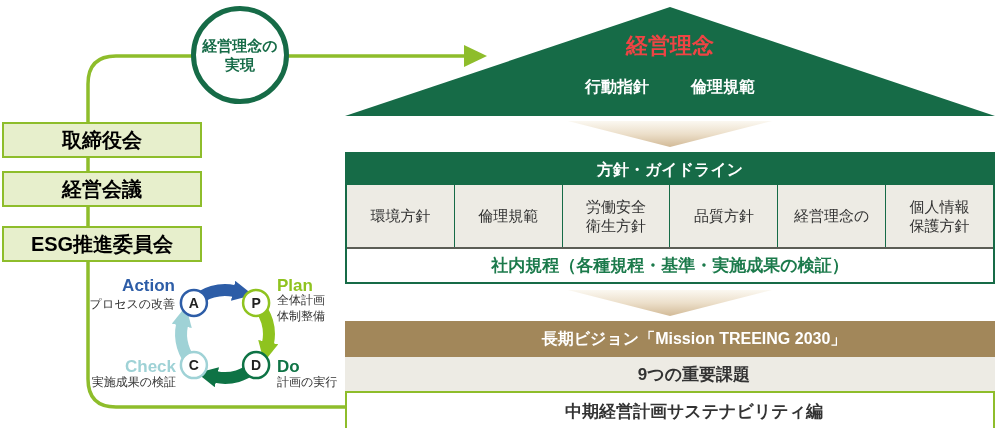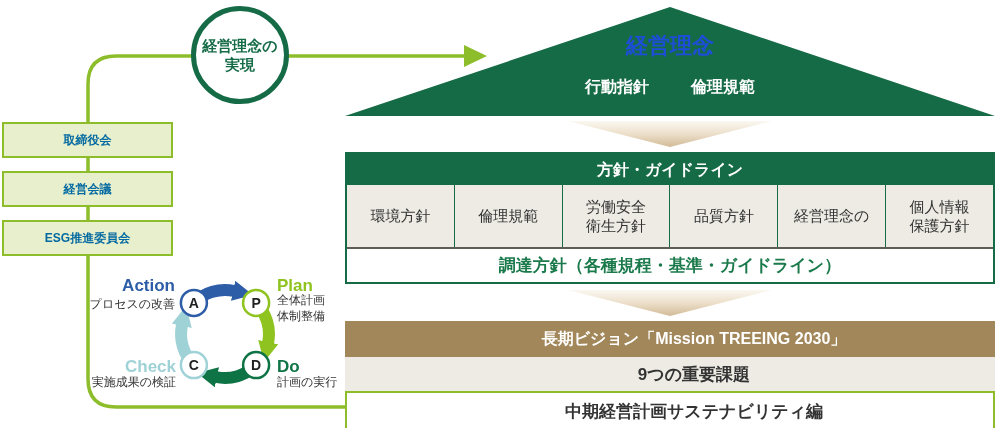--- a/index.html
+++ b/index.html
@@ -12,31 +12,31 @@
   svg.connector{position:absolute;left:0;top:0;width:1000px;height:428px;z-index:0;pointer-events:none;}
   
   .goal-circle{
     left:191px;top:6px;width:98px;height:98px;border-radius:50%;
     background:#fff;border:5px solid #166b47;box-sizing:border-box;z-index:2;
     display:flex;align-items:center;justify-content:center;text-align:center;
   }
   .goal-circle span{white-space:pre-line;font-size:15px;font-weight:bold;color:#166b47;line-height:1.3;}
   
   .gov-box{
-    left:2px;width:171px;height:36px;background:#e7efcc;border:2px solid #8ebd2b;box-sizing:border-box;
+    left:2px;width:200px;height:36px;background:#e7efcc;border:2px solid #8ebd2b;box-sizing:border-box;
     display:flex;align-items:center;justify-content:center;
-    font-size:12px;font-weight:bold;color:#0369a1;z-index:1;
+    font-size:20px;font-weight:bold;color:#000000;z-index:1;
   }
   
   .pyramid{
     left:345px;top:7px;width:650px;height:109px;background:#166b47;
     -webkit-clip-path:polygon(50% 0,100% 100%,0 100%);clip-path:polygon(50% 0,100% 100%,0 100%);
     z-index:1;
   }
-  .pyramid-title{left:345px;top:31px;width:650px;text-align:center;font-size:22px;font-weight:bold;color:#1d4ed8;z-index:2;}
+  .pyramid-title{left:345px;top:31px;width:650px;text-align:center;font-size:22px;font-weight:bold;color:#ef4444;z-index:2;}
   .pyramid-sub{left:345px;top:77px;width:650px;display:flex;justify-content:center;gap:42px;
     font-size:16px;font-weight:bold;color:#fff;z-index:2;}
   
   .chevron{
     width:204px;height:26px;
     background:linear-gradient(180deg,#fbf8f1 0%,#ecdfca 50%,#d2ba97 100%);
     -webkit-clip-path:polygon(0 0,100% 0,50% 100%);clip-path:polygon(0 0,100% 0,50% 100%);
   }
   
   .ptable{left:345px;top:152px;width:650px;border:2px solid #166b47;box-sizing:border-box;background:#fff;z-index:1;}
@@ -70,21 +70,21 @@
     <polygon points="464,45 487,56 464,67" fill="#8ebd2b"></polygon>
   </svg>
 
   <div class="abs goal-circle">
     <span>経営理念の
 実現</span>
   </div>
 
   <div class="abs gov-box" style="top:122px;">取締役会</div>
   <div class="abs gov-box" style="top:171px;">経営会議</div>
-  <div class="abs gov-box" style="top:220px;">ESG推進委員会</div>
+  <div class="abs gov-box" style="top:226px;">ESG推進委員会</div>
 
   <div class="abs pyramid"></div>
   <div class="abs pyramid-title">経営理念</div>
   <div class="abs pyramid-sub">
     <span>行動指針</span>
     <span>倫理規範</span>
   </div>
 
   <div class="abs chevron" style="left:568px;top:121px;"></div>
 
@@ -93,21 +93,21 @@
     <div class="ptable-row">
       <div class="pcell">環境方針</div>
       <div class="pcell">倫理規範</div>
       <div class="pcell">労働安全
 衛生方針</div>
       <div class="pcell">品質方針</div>
       <div class="pcell">経営理念の</div>
       <div class="pcell">個人情報
 保護方針</div>
     </div>
-    <div class="ptable-footer">調達方針（各種規程・基準・ガイドライン）</div>
+    <div class="ptable-footer">社内規程（各種規程・基準・実施成果の検証）</div>
   </div>
 
   <div class="abs chevron" style="left:568px;top:290px;"></div>
 
   <div class="abs bar bar-long">長期ビジョン「Mission TREEING 2030」</div>
   <div class="abs bar bar-issues">9つの重要課題</div>
   <div class="abs bar bar-mid">中期経営計画サステナビリティ編</div>
 
   <svg class="pdca" viewBox="140 258 170 160">
     <defs>

